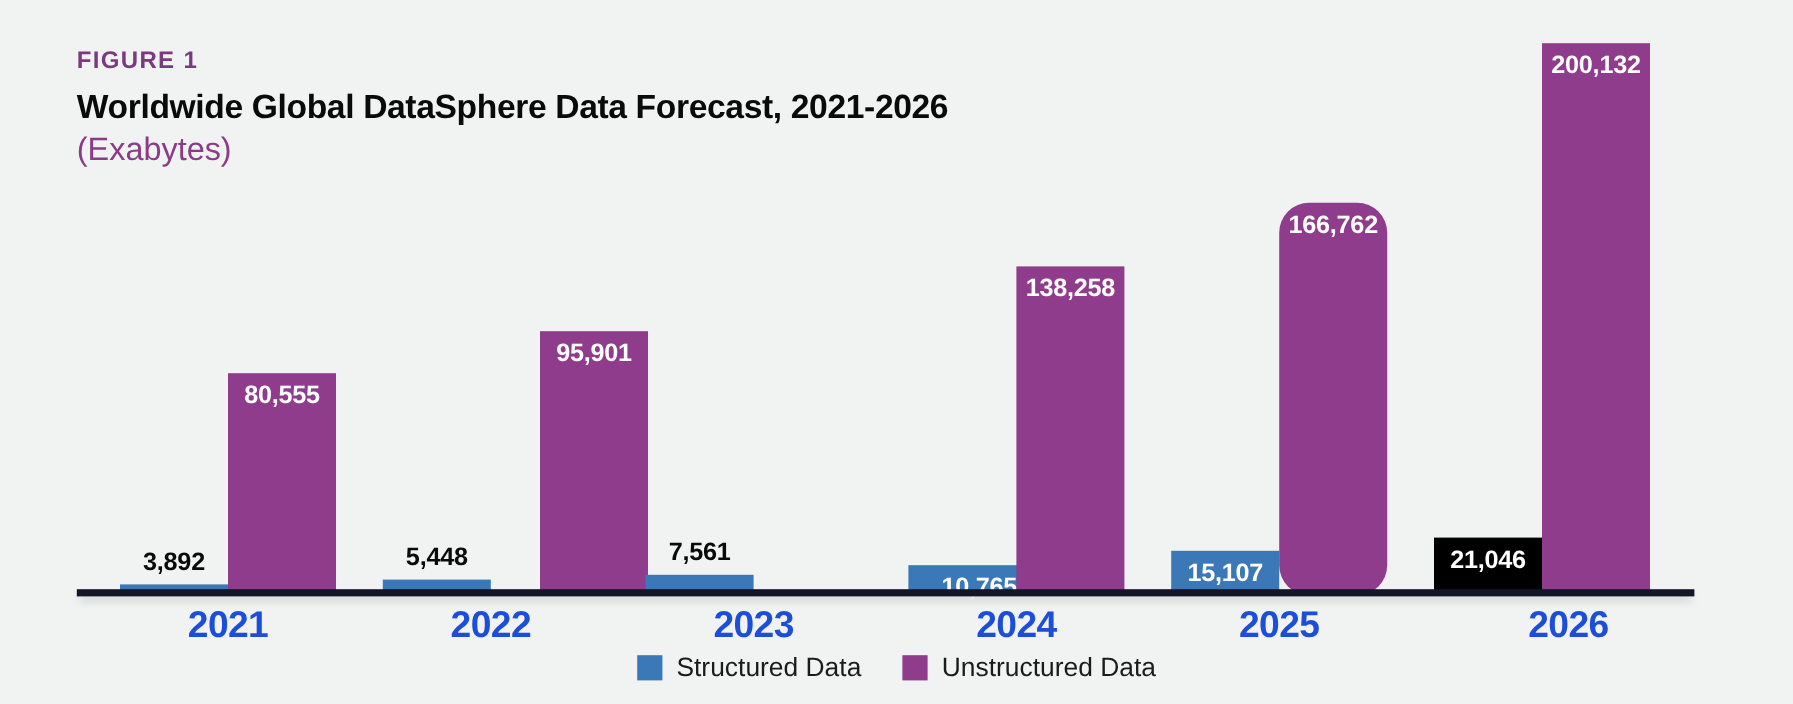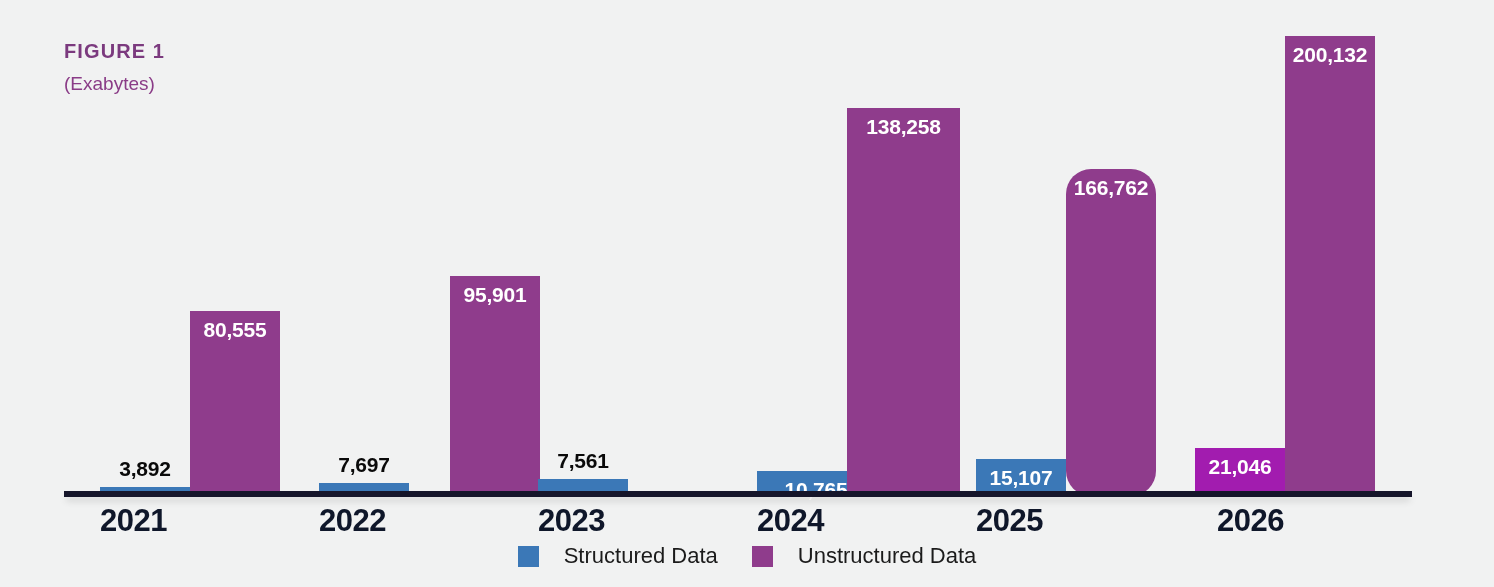--- a/index.html
+++ b/index.html
@@ -38,21 +38,21 @@
   .chart-title {
     font-size: 28px;
     font-weight: bold;
     color: #0a0a0a;
     letter-spacing: -0.3px;
     line-height: 1.15;
     margin: 0 0 3px 0;
     white-space: nowrap;
   }
   .chart-subtitle {
-    font-size: 19px;
+    font-size: 27px;
     font-weight: normal;
     color: #8a3c87;
     line-height: 1.2;
     margin: 0;
     white-space: nowrap;
   }
 
   
   .plot {
     position: absolute;
@@ -104,103 +104,104 @@
     top: 7px;
     color: #ffffff;
   }
 
   
   .cat-label {
     position: absolute;
     top: 503px;
     font-size: 31px;
     font-weight: bold;
-    color: #0f172a;
-    text-align: left;
+    color: #1d4ed8;
+    text-align: center;
     letter-spacing: -0.5px;
     white-space: nowrap;
   }
 
   
   .legend {
     position: absolute;
     left: 0;
     top: 543px;
     width: 1494px;
     display: flex;
     justify-content: center;
     align-items: center;
     gap: 34px;
   }
   .legend-item {
     display: flex;
     align-items: center;
-    gap: 25px;
+    gap: 12px;
   }
   .legend-swatch {
     width: 21px;
     height: 21px;
     flex: 0 0 auto;
   }
   .legend-text {
     font-size: 22px;
     color: #1b1b1b;
     white-space: nowrap;
   }
 </style>
 </head>
 <body>
 
 <div id="figure">
 
   <div class="header">
     <div class="figure-label">FIGURE 1</div>
+    <div class="chart-title">Worldwide Global DataSphere Data Forecast, 2021-2026</div>
     <div class="chart-subtitle">(Exabytes)</div>
   </div>
 
   <div class="plot" id="plot">
       <div class="group" style="left: 36px; width: 180px;">
         <div class="bar structured" style="height: 9px; background: rgb(59, 120, 183);">
           <span class="bar-label above">3,892</span>
         </div>
         <div class="bar unstructured" style="height: 185px; background: rgb(143, 60, 140);">
           <span class="bar-label inside">80,555</span>
         </div>
       </div>
       <div class="group" style="left: 255px; width: 180px;">
         <div class="bar structured" style="height: 13px; background: rgb(59, 120, 183);">
-          <span class="bar-label above">7,697</span>
+          <span class="bar-label above">5,448</span>
         </div>
         <div class="bar unstructured" style="height: 220px; background: rgb(143, 60, 140); margin-left: 41px;">
           <span class="bar-label inside">95,901</span>
         </div>
       </div>
       <div class="group" style="left: 474px; width: 180px;">
         <div class="bar structured" style="height: 17px; background: rgb(59, 120, 183);">
           <span class="bar-label above">7,561</span>
         </div>
       </div>
       <div class="group" style="left: 693px; width: 180px;">
         <div class="bar structured" style="height: 25px; background: rgb(59, 120, 183); padding-left: 28px;">
           <span class="bar-label inside">10,765</span>
         </div>
-        <div class="bar unstructured" style="height: 388px; background: rgb(143, 60, 140); padding-left: 23px;">
+        <div class="bar unstructured" style="height: 274px; background: rgb(143, 60, 140);">
           <span class="bar-label inside">138,258</span>
         </div>
       </div>
       <div class="group" style="left: 912px; width: 180px;">
         <div class="bar structured" style="height: 37px; background: rgb(59, 120, 183);">
           <span class="bar-label inside">15,107</span>
         </div>
         <div class="bar unstructured" style="height: 327px; background: rgb(143, 60, 140); border-radius: 25px;">
           <span class="bar-label inside">166,762</span>
         </div>
       </div>
       <div class="group" style="left: 1131px; width: 180px;">
-        <div class="bar structured" style="height: 48px; background: #a21caf; margin-top: 48px;">
+        <div class="bar structured" style="height: 48px; background: #000000; margin-top: 48px;">
           <span class="bar-label inside">21,046</span>
         </div>
         <div class="bar unstructured" style="height: 460px; background: rgb(143, 60, 140); text-align: right;">
           <span class="bar-label inside">200,132</span>
         </div>
       </div>
     </div>
 
   <div class="axis-line"></div>
 

